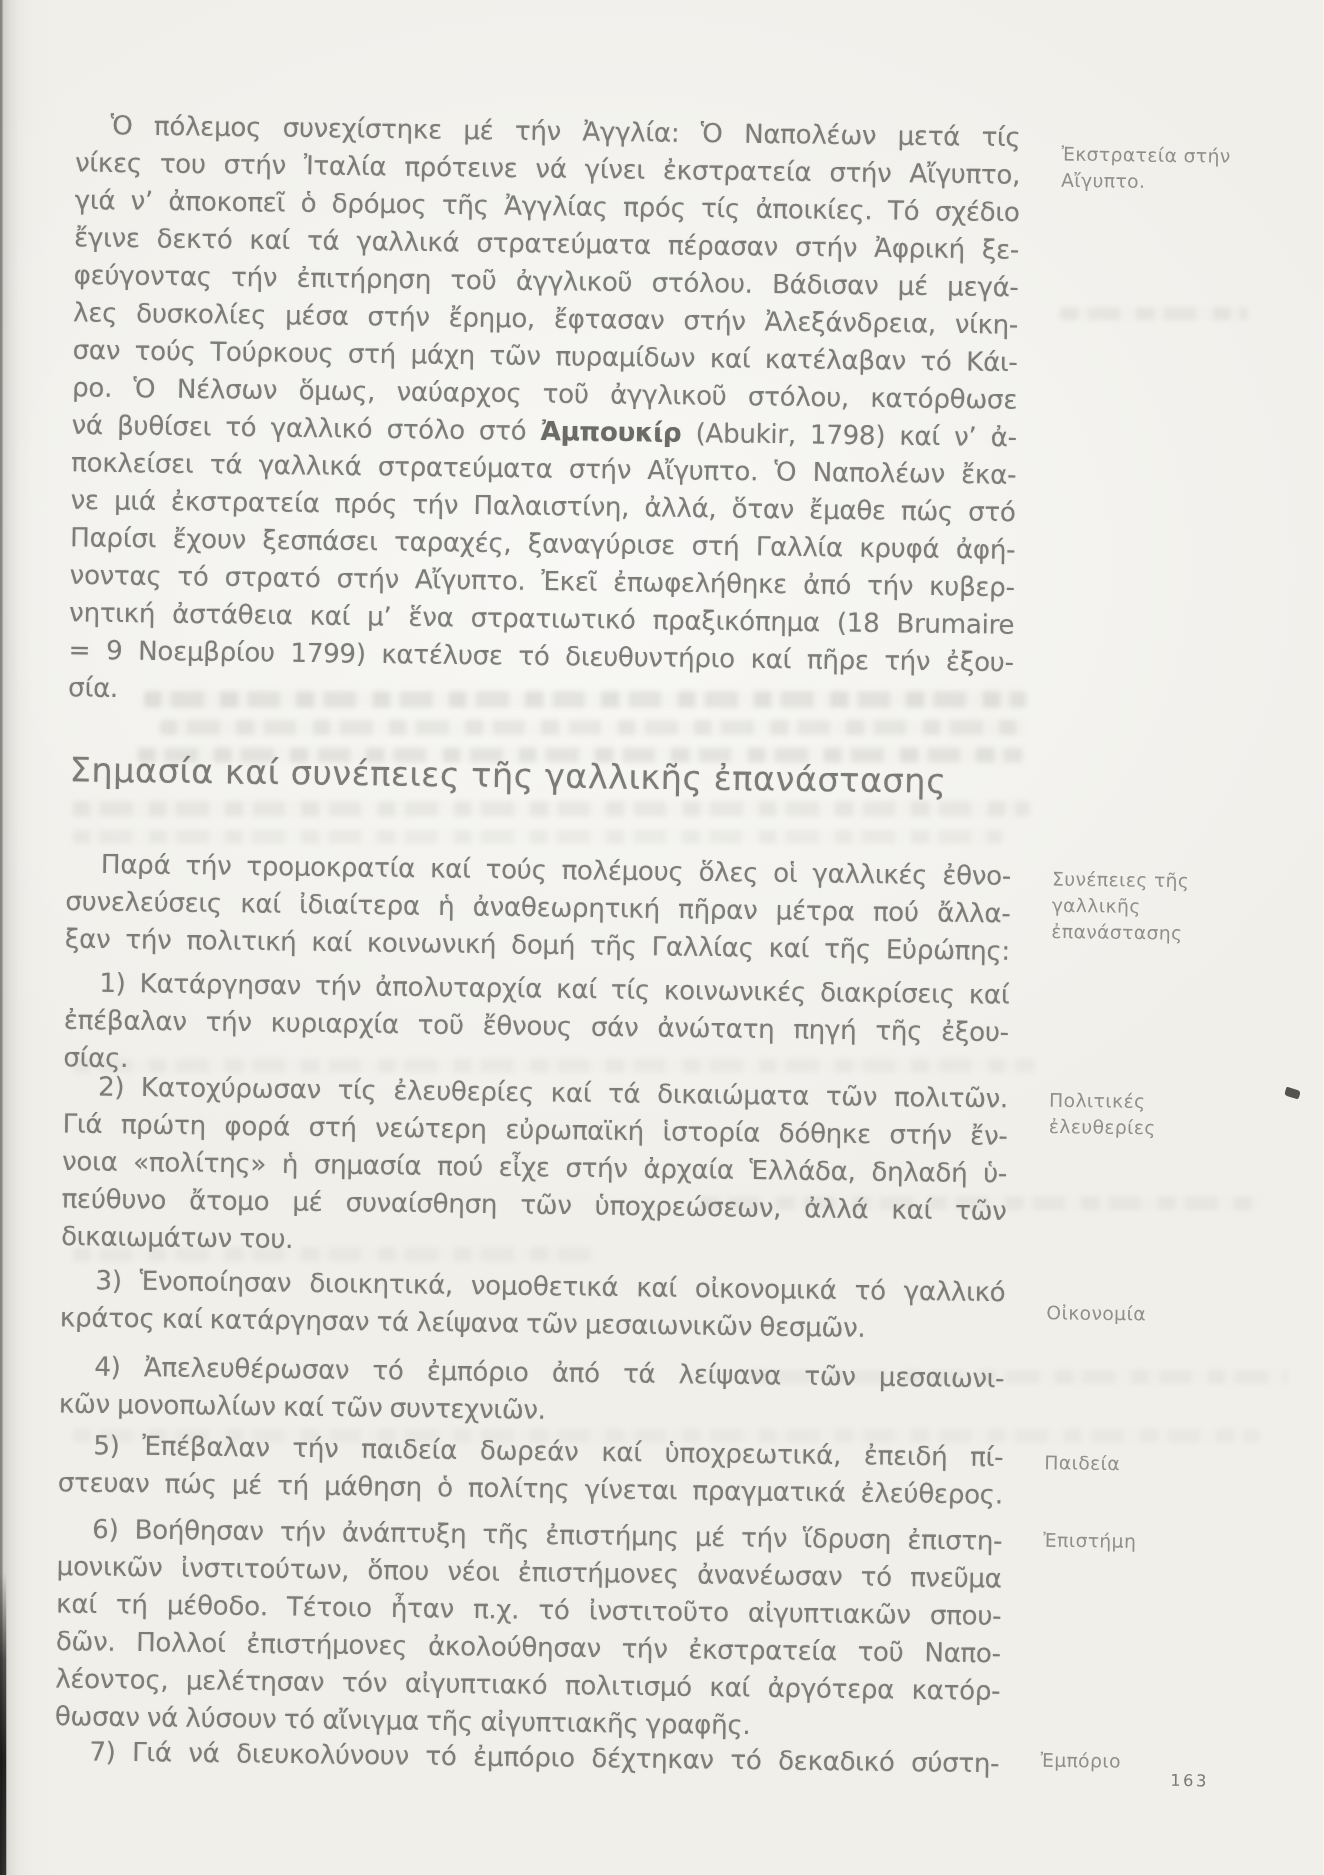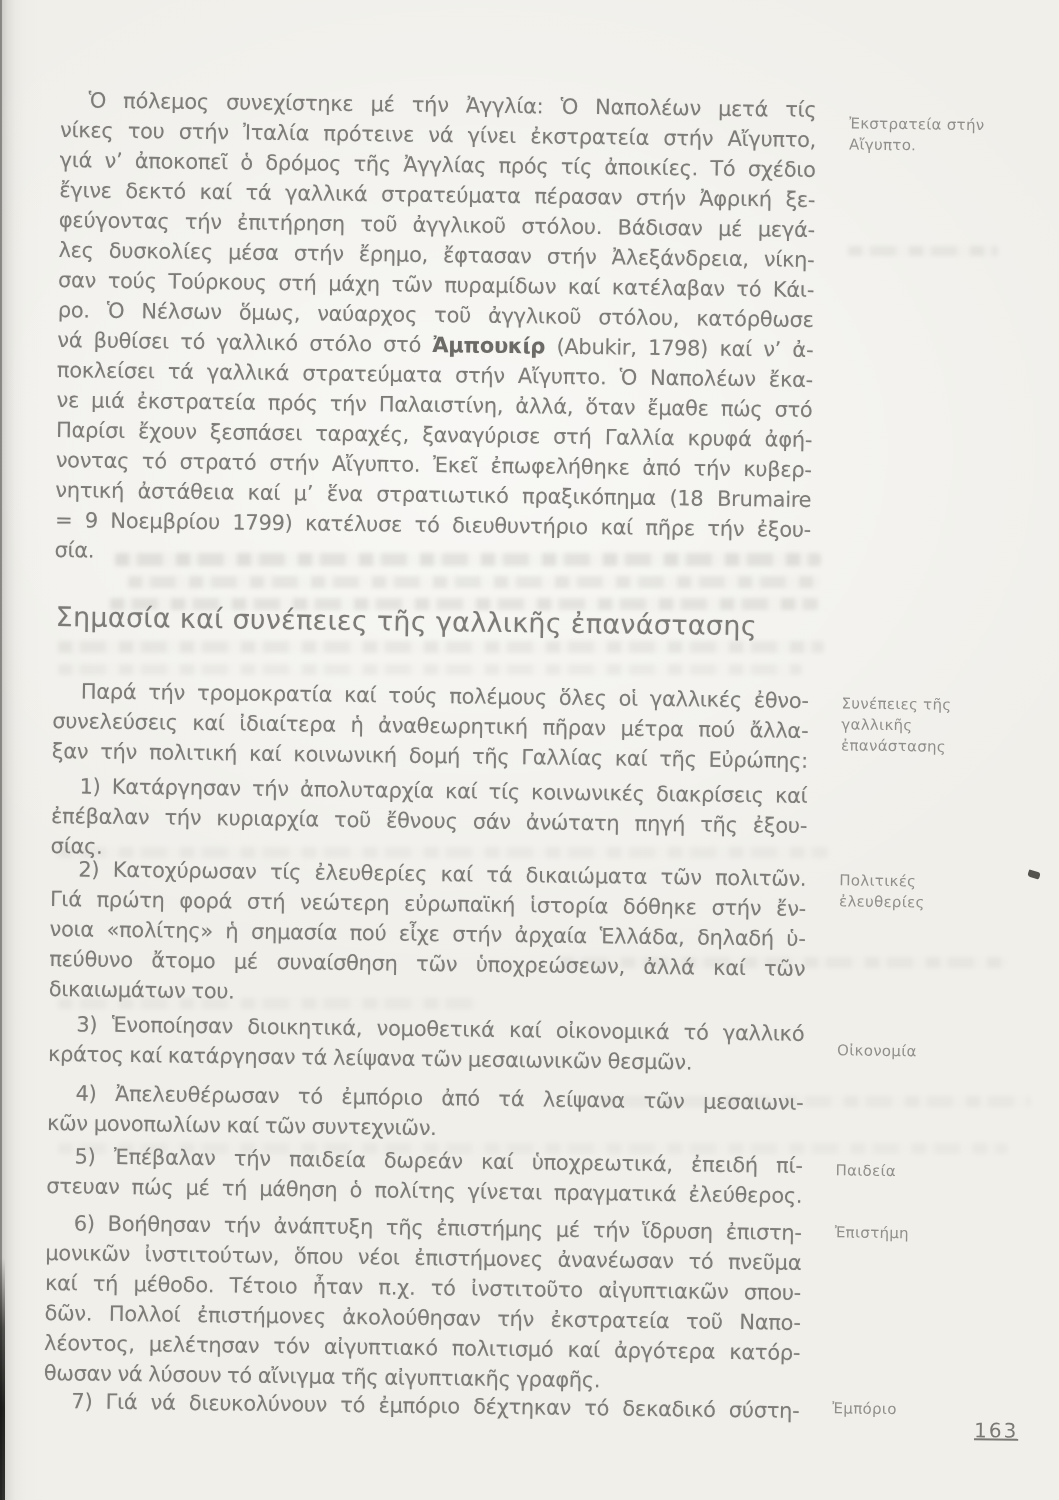--- a/index.html
+++ b/index.html
@@ -49,22 +49,22 @@
   .textblock .line{height:30px;overflow:hidden;text-align:justify;text-align-last:justify;}
   .textblock .line.last{text-align-last:left;}
   .textblock.justify-all .line.last{text-align-last:justify;}
   .textblock.indent .line.first{text-indent:28px;}
   .textblock b{font-weight:bold;color:#6b6a66;}
   .heading{position:absolute;left:2px;margin:0;font-weight:400;font-size:27px;
     color:#7c7b77;letter-spacing:0.3px;text-shadow:0 0 1px rgba(125,124,120,0.30);}
   .note{position:absolute;left:789px;width:205px;font-size:15px;line-height:21px;
     color:#918f8b;letter-spacing:0.3px;}
   .note .line{text-align:left;}
-  .page-number{position:absolute;left:931px;top:1411px;font-size:20px;
-    color:#7a7974;letter-spacing:2px;text-decoration:underline;}
+  .page-number{position:absolute;left:893px;top:1411px;font-size:13px;
+    color:#7a7974;letter-spacing:2px;}
   .b-para1{top:90px}
   .b-heading{top:606px}
   .b-para2{top:681px}
   .b-i1{top:776px}
   .b-i2{top:859px}
   .b-i3{top:1014px}
   .b-i4{top:1083px}
   .b-i5{top:1146px}
   .b-i6{top:1213px}
   .b-i7{top:1391px}

